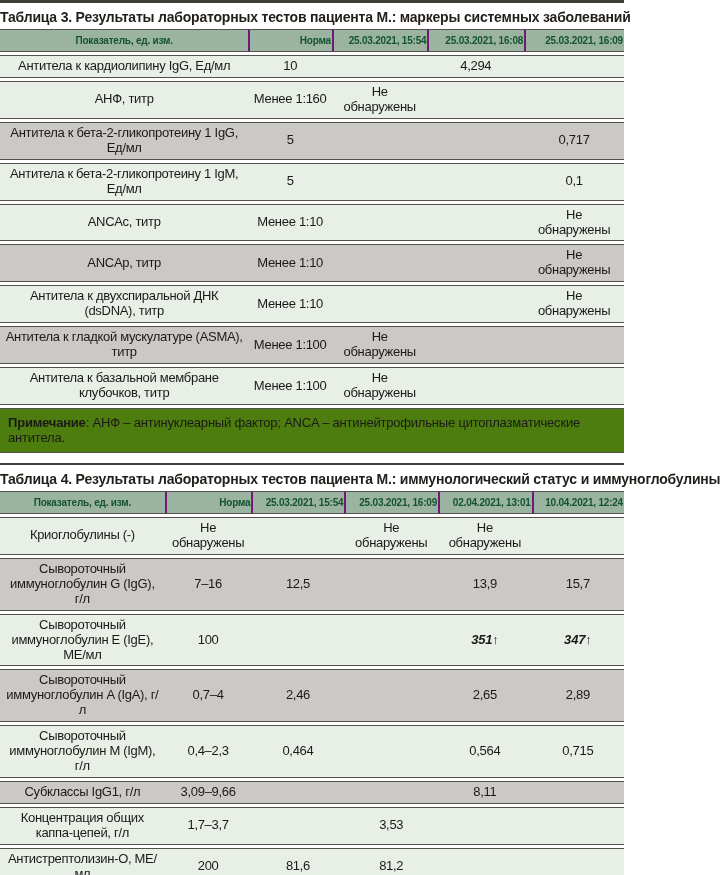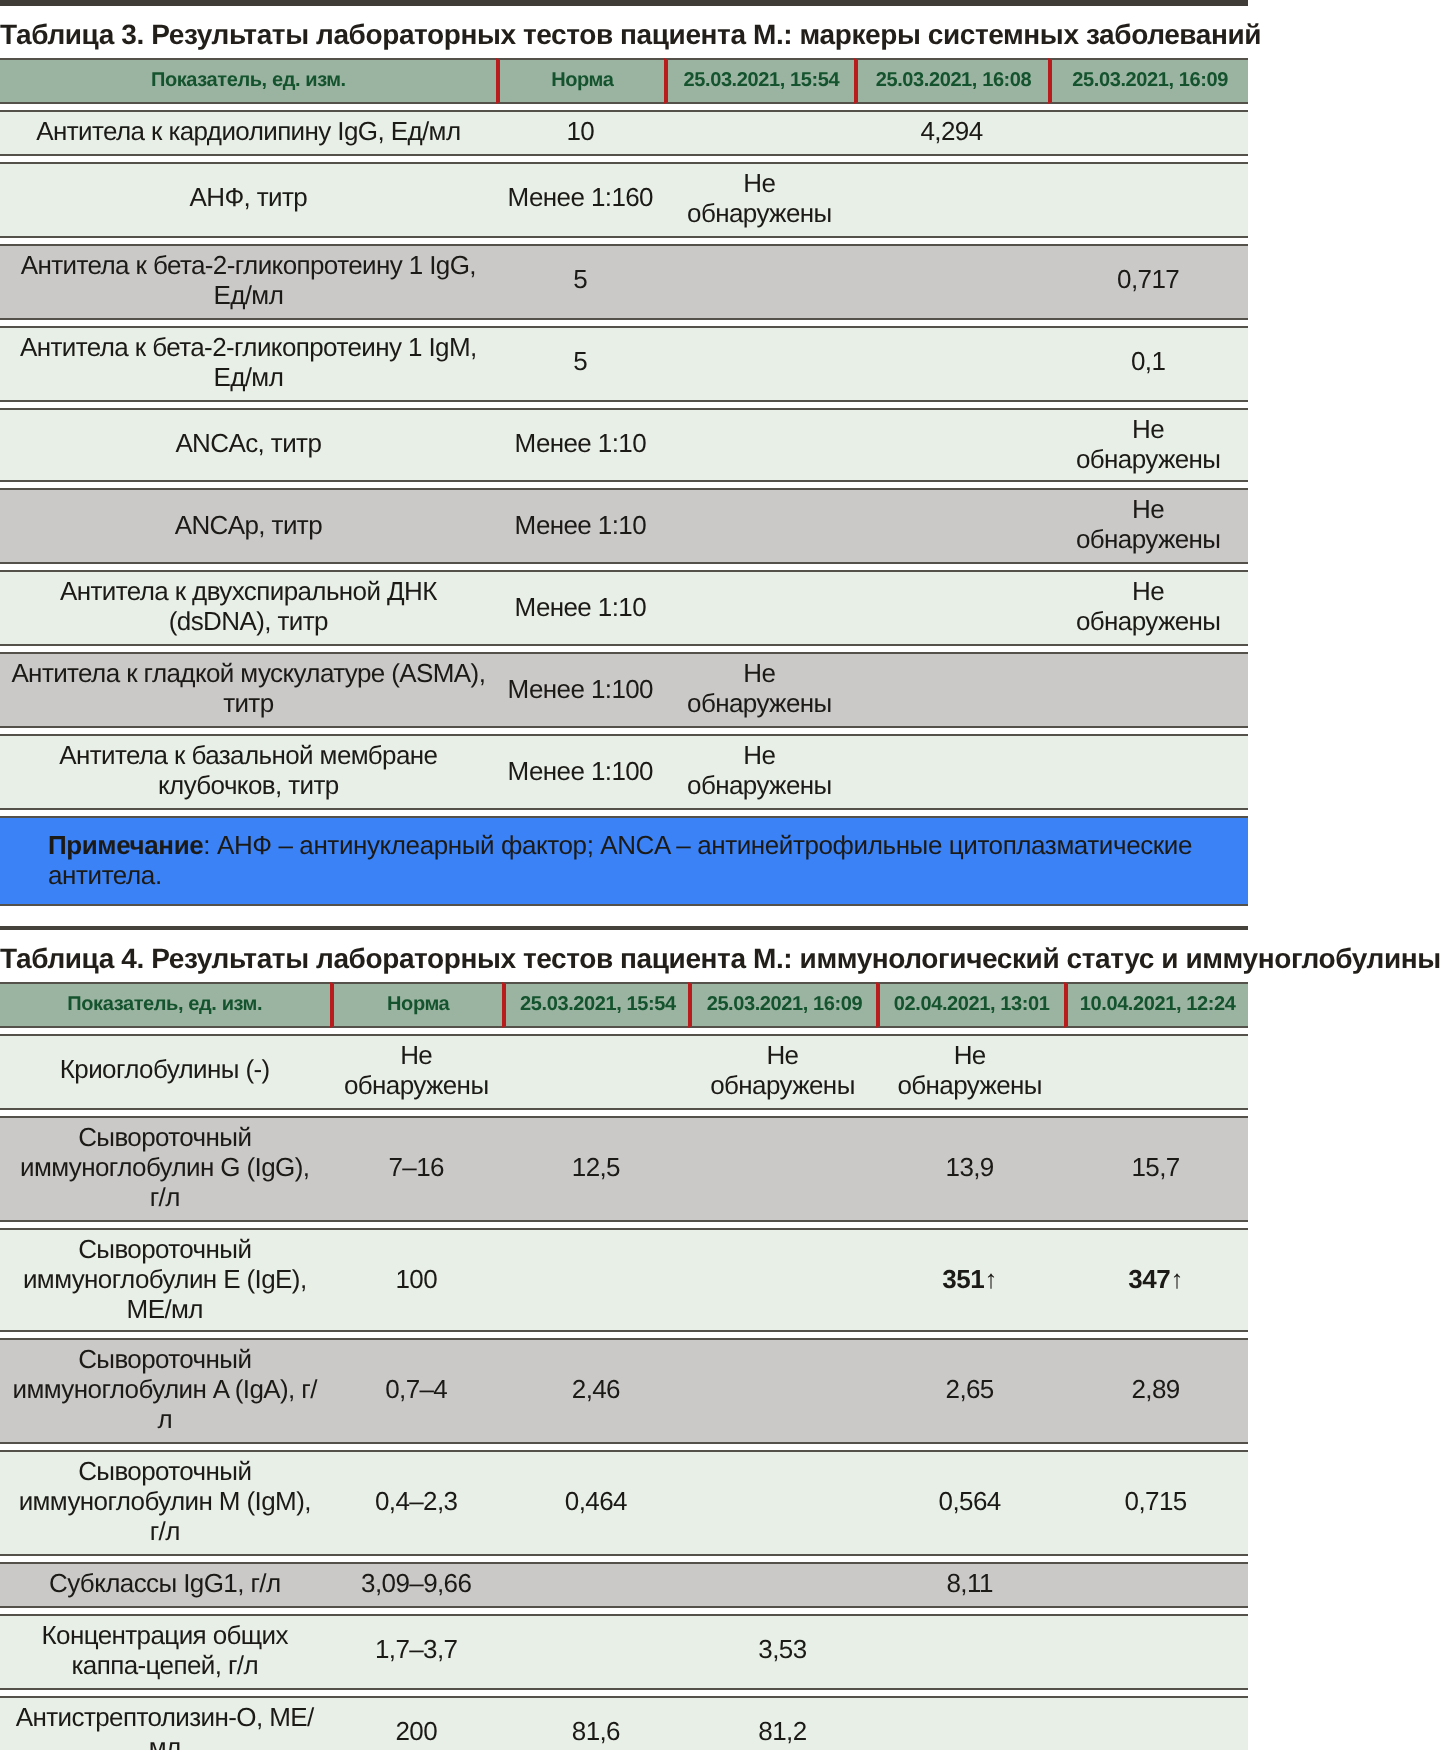--- a/index.html
+++ b/index.html
@@ -17,33 +17,33 @@
   }
   table{
     width:100%;border-collapse:separate;border-spacing:0 3px;table-layout:fixed;
   }
   th{
     background:#9ab4a1;color:#14532d;font-size:10px;font-weight:bold;
     padding:5px 1px;text-align:center;letter-spacing:-0.2px;
     border-top:1px solid #54514b;border-bottom:1px solid #54514b;
     white-space:nowrap;overflow:hidden;
   }
-  th + th{border-left:2px solid #b91c1c;}
+  th + th{border-left:2px solid #701a75;text-align:right;}
   td{
     font-size:13px;color:#1c1a17;text-align:center;vertical-align:middle;
     padding:3px 5px;line-height:1.15;letter-spacing:-0.3px;
     border-top:1px solid #54514b;border-bottom:1px solid #54514b;
   }
   tr.green td{background:#e8efe7;}
   tr.gray  td{background:#cbc8c8;}
-  td.bold{font-weight:bold;letter-spacing:-0.2px;}
+  td.bold{font-weight:bold;letter-spacing:-0.2px;font-style:italic;}
   .note{
     border-top:1px solid #54514b;border-bottom:1px solid #54514b;
-    font-size:13px;color:#1c1a17;padding:6px 8px 7px 24px;letter-spacing:-0.2px;
-    background:#3b82f6;
+    font-size:13px;color:#1c1a17;padding:6px 8px 7px 8px;letter-spacing:-0.2px;
+    background:#4d7c0f;
   }
   .note b{letter-spacing:-0.2px;}
 </style>
 </head>
 <body>
 
 <div class="page">
 
   <section>
     <div class="top-rule"></div>

